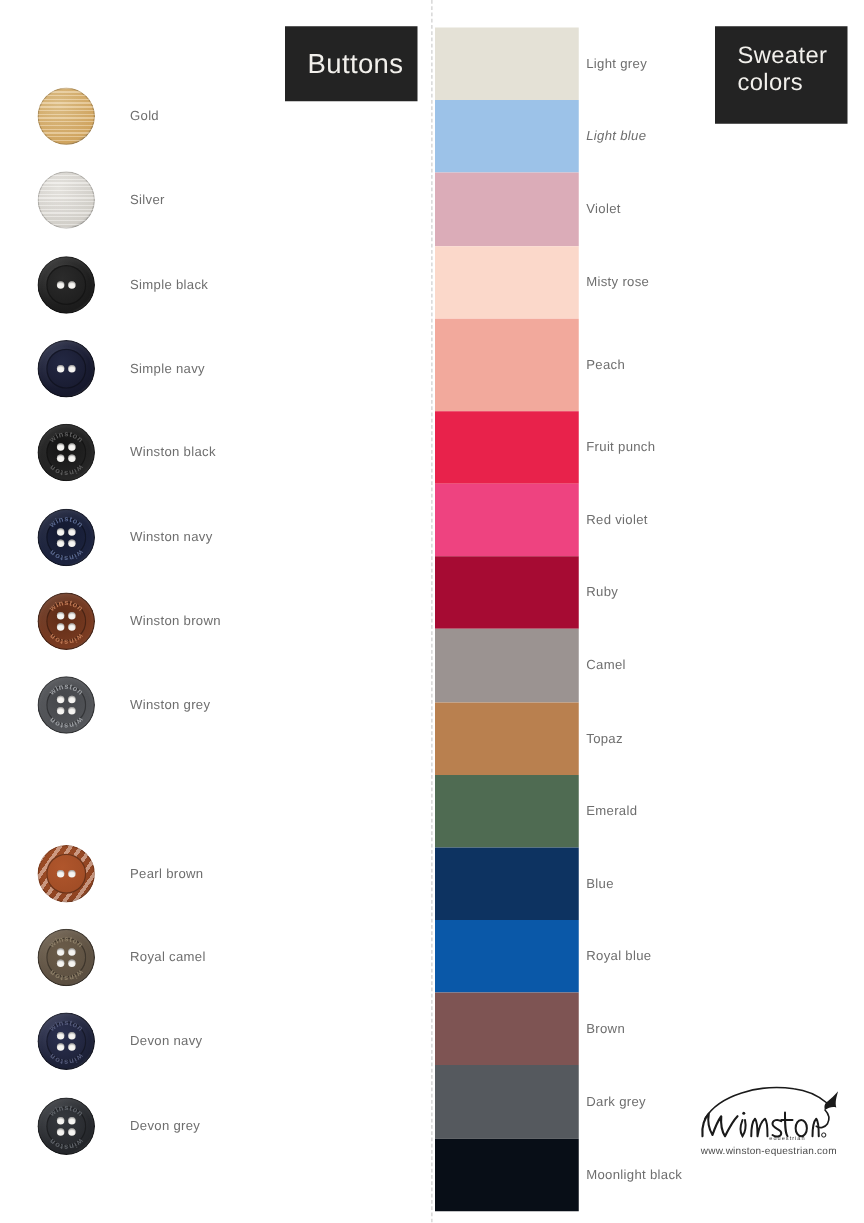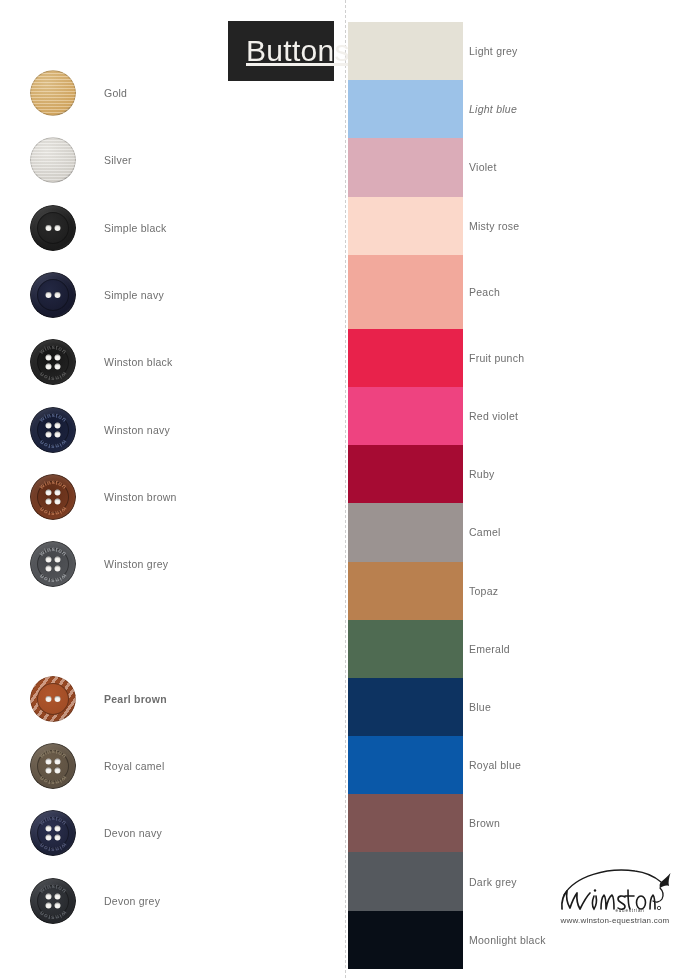--- a/index.html
+++ b/index.html
@@ -24,21 +24,21 @@
     position:absolute;
     background:#232323;
     color:#f2f0ec;
     display:flex;
     align-items:center;
     padding:0 18px;
     font-weight:300;
     letter-spacing:.3px;
     box-sizing:border-box;
   }
-  #chip-buttons{left:228px;top:21px;width:106px;height:60px;font-size:30px;text-decoration:underline;}
+  #chip-buttons{left:228px;top:21px;width:106px;height:60px;font-size:22px;}
   #chip-sweater{left:572px;top:21px;width:106px;height:78px;font-size:19px;line-height:1.15;align-items:flex-start;padding-top:13px;}
   #chip-sweater .chip-text{display:block;}
 
   
   .buttons-col{position:absolute;left:0;top:0;width:345px;height:978px;}
   .btn-row{
     position:absolute;left:30px;
     width:300px;height:58px;
     display:flex;align-items:center;
   }
@@ -105,20 +105,26 @@
 <body>
 
 <div class="page">
 
   <div class="fold-line"></div>
 
   <div class="chip" id="chip-buttons">
     <span class="chip-text">Buttons</span>
   </div>
 
+  <div class="chip" id="chip-sweater">
+    <div>
+      <span class="chip-text">Sweater</span>
+      <span class="chip-text">colors</span>
+    </div>
+  </div>
 
   <div class="buttons-col" id="buttons-col">
       <div class="btn-row" style="top: 64px;">
         <span class="btn-art">
           <span class="rim" style="background:radial-gradient(circle at 36% 30%, #e3c288 0%, #d8ab63 72%, rgba(0,0,0,.55) 100%);box-shadow:inset 0 0 0 1px rgba(0,0,0,.18);"></span>
           <span class="grain" style="background:repeating-linear-gradient(0deg,rgba(255,255,255,.55) 0 1px,rgba(0,0,0,.07) 1px 3px);"></span>
         </span>
         <span class="btn-label">Gold</span>
       </div>
       <div class="btn-row" style="top: 131.3px;">
@@ -241,21 +247,21 @@
           </span>
           <span class="holes h4">
             <span class="hole"></span>
             <span class="hole"></span>
             <span class="hole"></span>
             <span class="hole"></span>
           </span>
         </span>
         <span class="btn-label">Winston grey</span>
       </div>
-      <div class="btn-row" style="top: 669.7px; font-weight: bold;">
+      <div class="btn-row" style="top: 669.7px;">
         <span class="btn-art">
           <span class="rim" style="background:radial-gradient(circle at 36% 30%, #b0562c 0%, #9c4a24 72%, rgba(0,0,0,.55) 100%);box-shadow:inset 0 0 0 1px rgba(0,0,0,.18);"></span>
           <span class="grain" style="opacity:.75;background:repeating-linear-gradient(125deg,rgba(255,255,255,.55) 0 3px,rgba(0,0,0,.12) 3px 7px);"></span>
           <span class="inner" style="background:radial-gradient(circle at 40% 34%, #b0562c, #9c4a24);box-shadow:inset 0 0 0 1px rgba(0,0,0,.35);"></span>
           <span class="holes h2">
             <span class="hole"></span>
             <span class="hole"></span>
           </span>
         </span>
         <span class="btn-label">Pearl brown</span>

